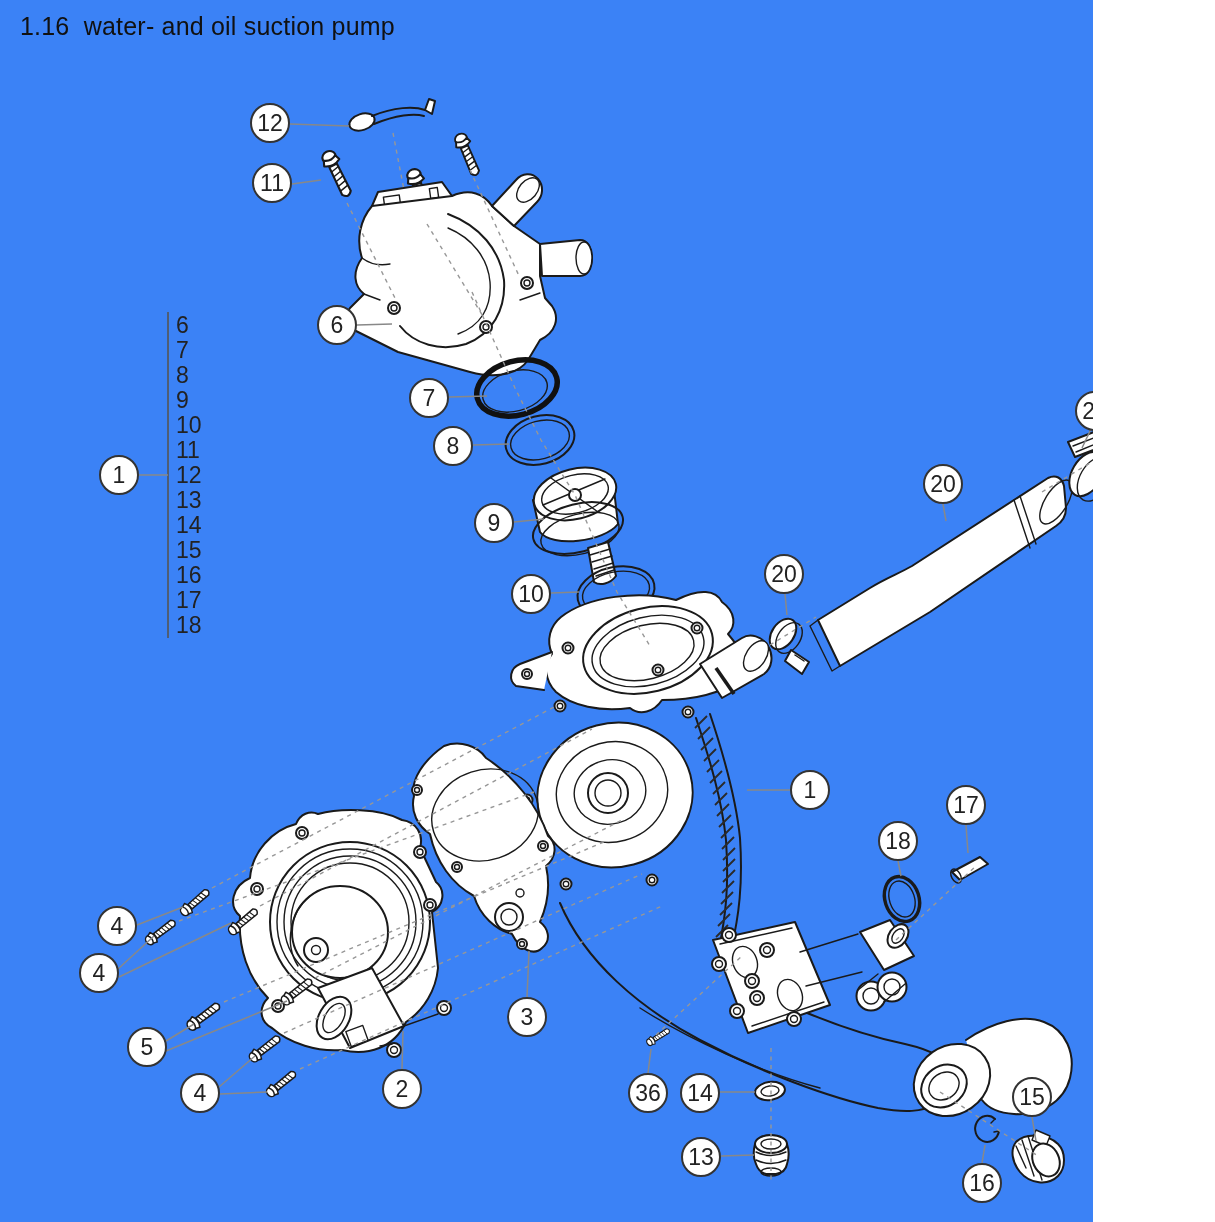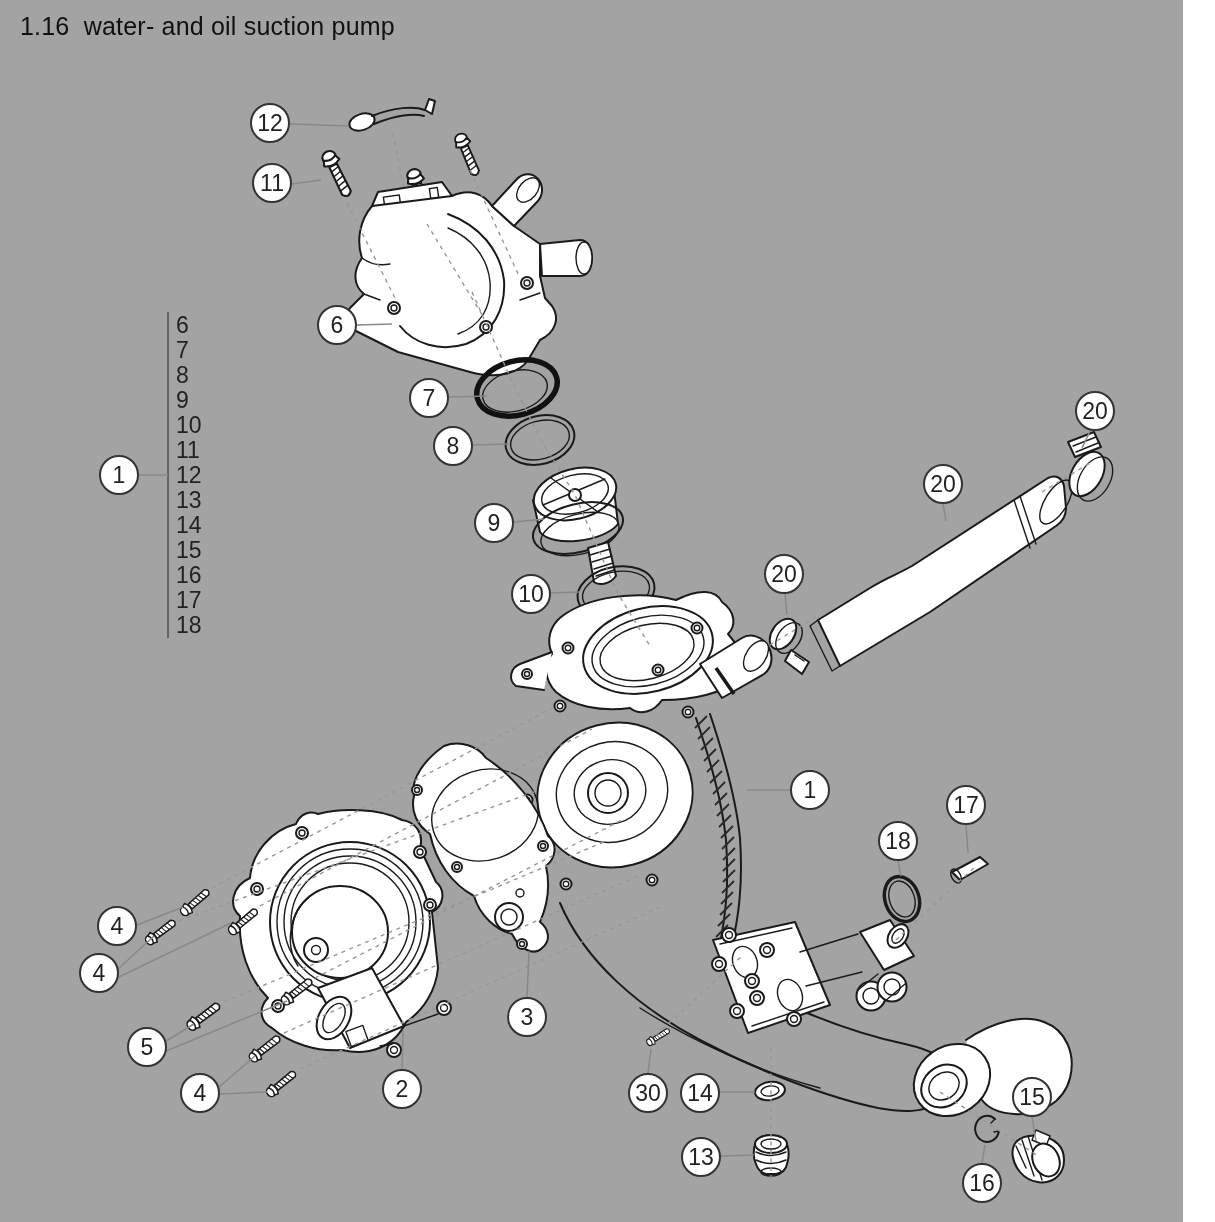--- a/index.html
+++ b/index.html
@@ -1,16 +1,16 @@
 <!DOCTYPE html>
 <html><head>
 <meta charset="utf-8">
 <style>
   html,body{margin:0;padding:0;background:#fff;}
-  .page{position:relative;width:1183px;height:1222px;background:#a3a3a3;overflow:hidden;
+  .page{position:relative;width:1093px;height:1222px;background:#3b82f6;overflow:hidden;
         font-family:"Liberation Sans",sans-serif;color:#1c1c1c;}
   .title{position:absolute;left:20px;top:12px;font-size:25px;letter-spacing:.2px;
          color:#111;white-space:pre;}
   .balloon{position:absolute;width:40px;height:40px;box-sizing:border-box;
            border:2.6px solid #333;border-radius:50%;background:#fff;
            display:flex;align-items:center;justify-content:center;
            font-size:23px;color:#222;z-index:5;}
   .plist-item{position:absolute;left:176px;width:50px;height:24px;font-size:23px;
               color:#222;line-height:24px;}
   svg{position:absolute;left:0;top:0;}
@@ -411,21 +411,21 @@
   <div class="balloon" style="left:180px;top:1073px">
       <span>4</span>
     </div>
   <div class="balloon" style="left:382px;top:1069px">
       <span>2</span>
     </div>
   <div class="balloon" style="left:507px;top:997px">
       <span>3</span>
     </div>
   <div class="balloon" style="left:628px;top:1073px">
-      <span>30</span>
+      <span>36</span>
     </div>
   <div class="balloon" style="left:680px;top:1073px">
       <span>14</span>
     </div>
   <div class="balloon" style="left:681px;top:1137px">
       <span>13</span>
     </div>
   <div class="balloon" style="left:962px;top:1163px">
       <span>16</span>
     </div>

